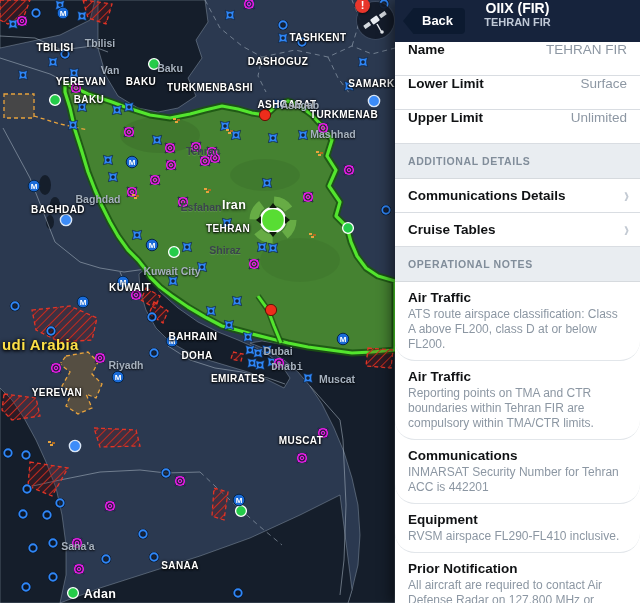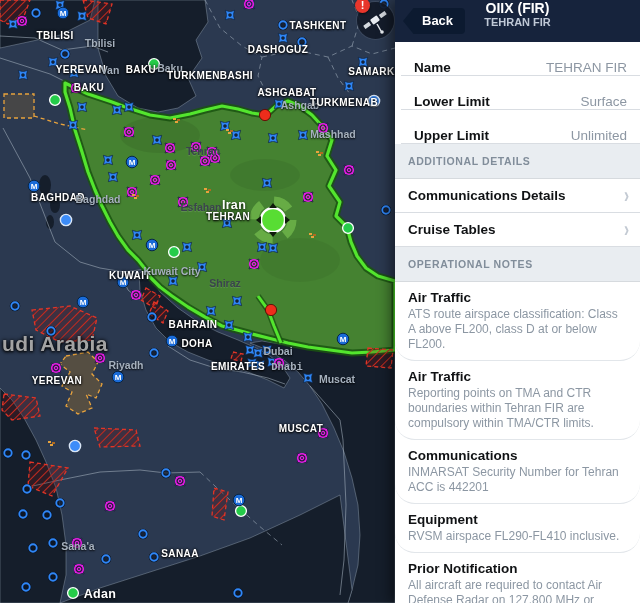--- a/index.html
+++ b/index.html
@@ -3,43 +3,43 @@
 <meta charset="utf-8">
 <style>
   html,body{margin:0;padding:0;background:#10161f;}
   body{width:640px;height:603px;overflow:hidden;position:relative;font-family:"Liberation Sans",sans-serif;}
   
   #map{position:absolute;left:0;top:0;width:640px;height:603px;background:#2b3950;overflow:hidden;}
   #map svg.base{position:absolute;left:0;top:0;}
   #icon-layer,#label-layer{position:absolute;left:0;top:0;width:640px;height:603px;pointer-events:none;}
   .micon{position:absolute;transform:translate(-50%,-50%);line-height:0;}
   .mlbl{position:absolute;transform:translate(-50%,-50%);white-space:nowrap;}
-  .lbl-fir{font-weight:bold;font-size:10px;color:#ffffff;letter-spacing:.4px;text-shadow:0 1px 2px #000,0 0 3px #000;}
-  .lbl-big{font-weight:bold;font-size:21px;color:#a3a3a3;letter-spacing:.4px;text-shadow:0 1px 3px #000,0 0 4px #000;}
+  .lbl-fir{font-weight:bold;font-size:10px;color:#ffffff;letter-spacing:.4px;text-shadow:0 1px 2px #000,0 0 3px #000;margin-top:12px;}
+  .lbl-big{font-weight:bold;font-size:15px;color:#fde047;letter-spacing:.4px;text-shadow:0 1px 3px #000,0 0 4px #000;}
   .lbl-med{font-weight:bold;font-size:12.5px;color:#ffffff;letter-spacing:.3px;text-shadow:0 1px 3px #000;}
   .lbl-city{font-weight:bold;font-size:10.5px;color:#a6b1be;text-shadow:0 1px 2px rgba(0,0,0,.9);}
   .lbl-dark{font-weight:bold;font-size:10.5px;color:#3a444c;text-shadow:0 1px 1px rgba(255,255,255,.15);}
   
   .sat-btn{position:absolute;left:357px;top:2px;width:37px;height:37px;border-radius:50%;
     background:rgba(18,26,40,.92);box-shadow:0 0 0 1px rgba(255,255,255,.08);}
   .sat-badge{position:absolute;left:-2px;top:-4px;width:15px;height:15px;border-radius:50%;
     background:#e8362c;color:#fff;font:bold 11px "Liberation Sans",sans-serif;text-align:center;line-height:15px;
     box-shadow:0 1px 2px rgba(0,0,0,.6);}
   
   .panel{position:absolute;left:395px;top:0;width:245px;height:603px;background:#ffffff;
     box-shadow:-5px 0 12px rgba(0,0,0,.45);}
   .p-header{position:relative;height:42px;background:#16233c;display:flex;align-items:flex-start;justify-content:center;}
   .back-btn{position:absolute;left:8px;top:8px;height:26px;background:#0c1a30;color:#fff;
     font-size:13px;font-weight:bold;line-height:26px;padding:0 12px 0 19px;border-radius:4px;
     clip-path:polygon(17% 0%,100% 0%,100% 100%,17% 100%,0% 50%);}
   .p-titles{text-align:center;}
   .p-title{color:#fff;font-size:14px;font-weight:bold;line-height:16px;}
   .p-sub{color:#bfc8d6;font-size:11px;font-weight:bold;line-height:13px;}
-  .field-row{height:33px;display:flex;align-items:flex-end;justify-content:space-between;
-    padding:0 13px;border-bottom:1px solid #d9dde2;margin-left:6px;}
+  .field-row{height:33px;display:flex;align-items:flex-start;justify-content:space-between;
+    padding:0 13px;border-bottom:1px solid #d9dde2;}
   .f-label{font-size:13.5px;font-weight:bold;color:#101214;}
   .f-value{font-size:13.5px;color:#8d97a3;}
   .sec-bar{height:22px;background:#e9edf1;border-bottom:1px solid #d6dade;display:flex;align-items:center;
     padding:6px 13px;font-size:10.5px;font-weight:bold;letter-spacing:.6px;color:#818d9a;}
   .link-row{height:33px;display:flex;align-items:center;justify-content:space-between;
     padding:0 10px 0 13px;border-bottom:1px solid #d9dde2;}
   .l-label{font-size:13.5px;font-weight:bold;color:#101214;}
   .chev{color:#c3cad3;font-size:22px;line-height:20px;font-weight:bold;transform:scaleX(.7);}
   .note{padding:8px 8px 8px 13px;border-bottom:1px solid #e2e6ea;border-radius:20px;}
   .n-title{font-size:13.5px;font-weight:bold;color:#101214;margin-bottom:2px;}
@@ -859,21 +859,21 @@
       <div class="mlbl lbl-fir" style="left: 287px; top: 92px;">ASHGABAT</div>
       <div class="mlbl lbl-city" style="left: 300px; top: 105px;">Ashgab</div>
       <div class="mlbl lbl-fir" style="left: 344px; top: 102px;">TURKMENAB</div>
       <div class="mlbl lbl-city" style="left: 333px; top: 134px;">Mashhad</div>
       <div class="mlbl lbl-dark" style="left: 203px; top: 151px;">Tehran</div>
       <div class="mlbl lbl-fir" style="left: 58px; top: 197px;">BAGHDAD</div>
       <div class="mlbl lbl-city" style="left: 98px; top: 199px;">Baghdad</div>
       <div class="mlbl lbl-dark" style="left: 201px; top: 207px;">Esfahan</div>
       <div class="mlbl lbl-med" style="left: 234px; top: 205px;">Iran</div>
       <div class="mlbl lbl-fir" style="left: 228px; top: 216px;">TEHRAN</div>
-      <div class="mlbl lbl-dark" style="left: 225px; top: 283px;">Shiraz</div>
+      <div class="mlbl lbl-dark" style="left: 225px; top: 250px;">Shiraz</div>
       <div class="mlbl lbl-fir" style="left: 130px; top: 275px;">KUWAIT</div>
       <div class="mlbl lbl-city" style="left: 172px; top: 271px;">Kuwait City</div>
       <div class="mlbl lbl-fir" style="left: 183px; top: 324px; padding-left: 20px;">BAHRAIN</div>
       <div class="mlbl lbl-fir" style="left: 197px; top: 343px;">DOHA</div>
       <div class="mlbl lbl-big" style="left: 2px; top: 344px; transform: translate(0px, -50%);">udi Arabia</div>
       <div class="mlbl lbl-city" style="left: 126px; top: 365px;">Riyadh</div>
       <div class="mlbl lbl-fir" style="left: 57px; top: 380px;">YEREVAN</div>
       <div class="mlbl lbl-fir" style="left: 238px; top: 366px;">EMIRATES</div>
       <div class="mlbl lbl-city" style="left: 278px; top: 351px;">Dubai</div>
       <div class="mlbl lbl-city" style="left: 287px; top: 367px; font-family: Liberation Mono, monospace;">Dhabi</div>

